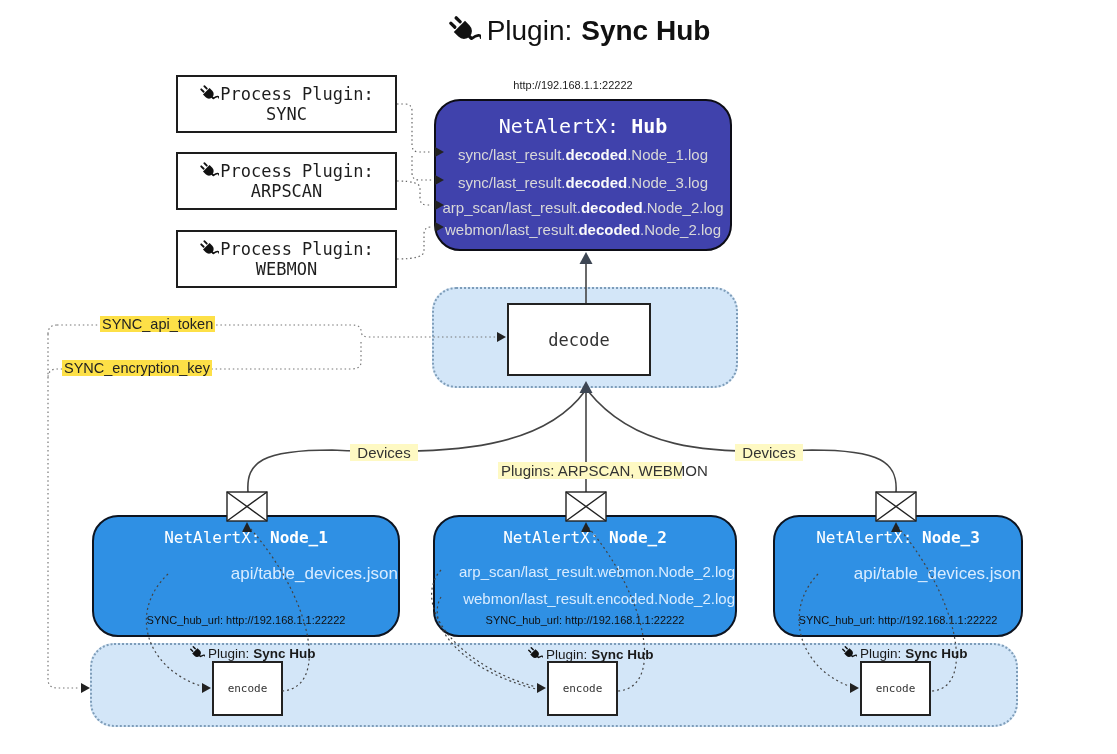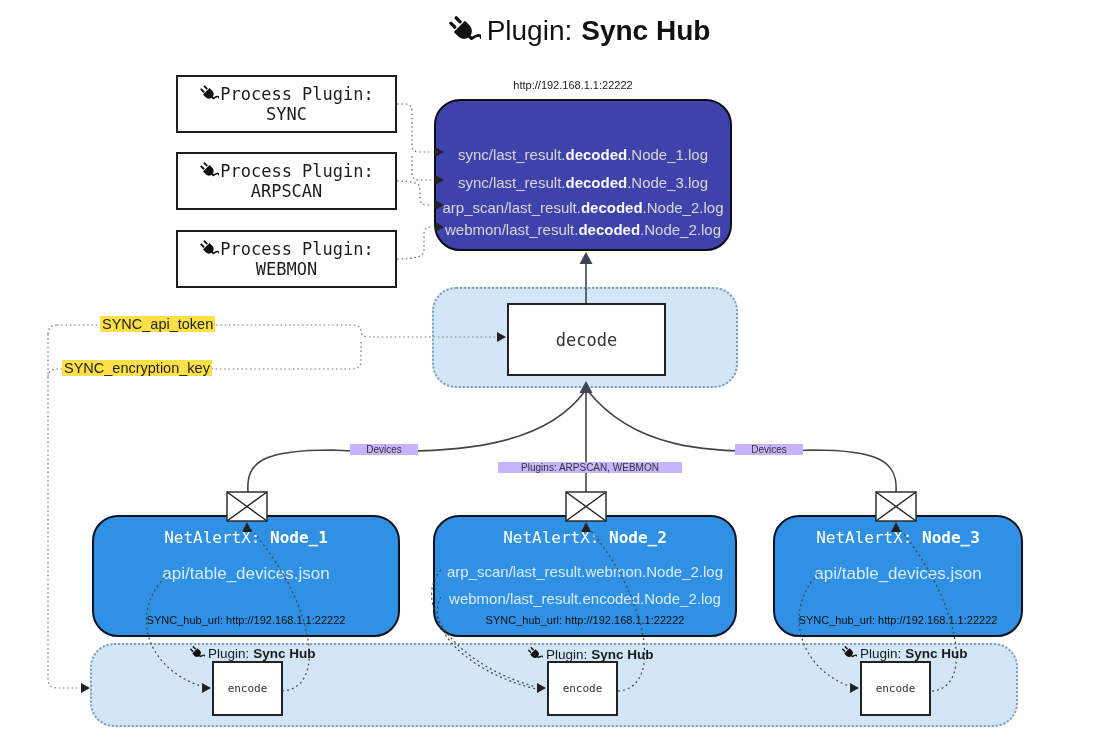--- a/index.html
+++ b/index.html
@@ -30,34 +30,34 @@
   .hub-url{position:absolute;left:483px;top:79px;width:180px;text-align:center;font-size:11px;color:#222;}
 
   
   .panel{position:absolute;background:#d3e6f8;border:2px dotted #7e9db9;border-radius:24px;box-sizing:border-box;}
   .panel.decode-wrap{left:432px;top:287px;width:306px;height:101px;}
   .panel.band{left:90px;top:643px;width:928px;height:84px;}
 
   
   .wbox{position:absolute;background:#fff;border:2px solid #222;box-sizing:border-box;display:flex;
         align-items:center;justify-content:center;font-family:"DejaVu Sans Mono",monospace;color:#333;}
-  .wbox.decode{left:507px;top:303px;width:159px;height:73px;font-size:17px;z-index:2;text-align:right;}
+  .wbox.decode{left:507px;top:303px;width:144px;height:73px;font-size:17px;z-index:2;text-align:right;}
   .wbox.encode{width:71px;height:55px;top:661px;font-size:11px;z-index:2;}
 
   
   .node{position:absolute;top:515px;height:122px;background:#2f90e4;border:2px solid #0d1420;
         border-radius:26px;box-sizing:border-box;}
   .node-title{position:absolute;top:11px;left:0;right:0;text-align:center;color:#fff;
               font-family:"DejaVu Sans Mono",monospace;font-size:16px;white-space:nowrap;}
   .node-title .name{font-weight:bold;margin-left:1ch;}
-  .node-line{position:absolute;left:0;right:0;text-align:center;color:#d9ecff;white-space:nowrap;}
+  .node-line{position:absolute;left:0;right:0;text-align:right;color:#d9ecff;white-space:nowrap;}
   .node-url{position:absolute;left:0;right:0;bottom:9px;text-align:center;color:#101010;font-size:11px;white-space:nowrap;margin-top:44px;}
 
   
-  .line-label{position:absolute;background:#c4b5fd;color:#333;font-size:10px;text-align:center;
+  .line-label{position:absolute;background:#fef9c3;color:#333;font-size:15px;text-align:center;
               padding:0 3px;z-index:6;white-space:nowrap;}
   .cfg-label{position:absolute;background:#fde047;color:#222;font-size:14.5px;z-index:6;white-space:nowrap;padding:0 2px;}
 
   .band-label{position:absolute;display:flex;align-items:center;font-size:13.5px;color:#1a1a1a;z-index:6;white-space:nowrap;}
   .band-label .plug{width:16px;height:16px;margin-right:3px;}
   .band-label .name{font-weight:bold;margin-left:0.3em;}
 
   .overlay{position:absolute;left:0;top:0;width:1117px;height:754px;z-index:5;pointer-events:none;}
 </style>
 </head>
@@ -110,20 +110,23 @@
         <svg class="plug">
           <use href="#plug"></use>
         </svg>
       <span>Process Plugin:</span>
       </div>
     <div>WEBMON</div>
   </div>
 
   <div class="hub-url">http://192.168.1.1:22222</div>
   <div class="hub">
+    <div class="hub-title">
+      <span>NetAlertX:</span><span class="name">Hub</span>
+    </div>
     <div class="hub-row" style="top:45px;"><span>sync/last_result.</span><b>decoded</b><span>.Node_1.log</span></div>
     <div class="hub-row" style="top:73px;"><span>sync/last_result.</span><b>decoded</b><span>.Node_3.log</span></div>
     <div class="hub-row" style="top:98px;"><span>arp_scan/last_result.</span><b>decoded</b><span>.Node_2.log</span></div>
     <div class="hub-row" style="top:120px;"><span>webmon/last_result.</span><b>decoded</b><span>.Node_2.log</span></div>
   </div>
 
   <div class="panel decode-wrap"></div>
   <div class="wbox decode">decode</div>
 
   <div class="node" style="left:92px;width:308px;">

